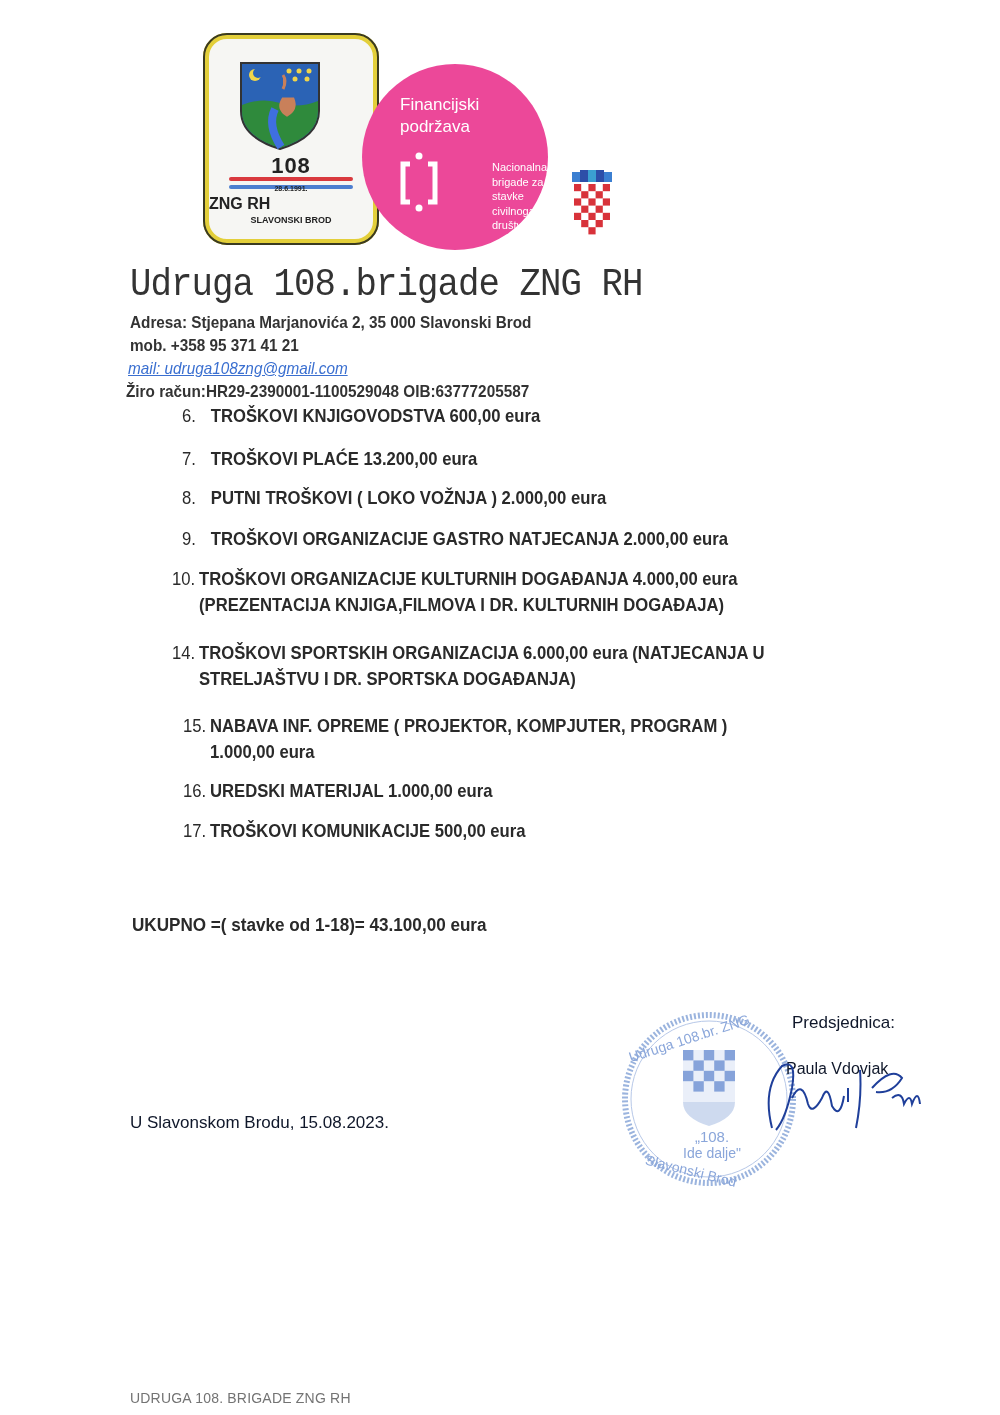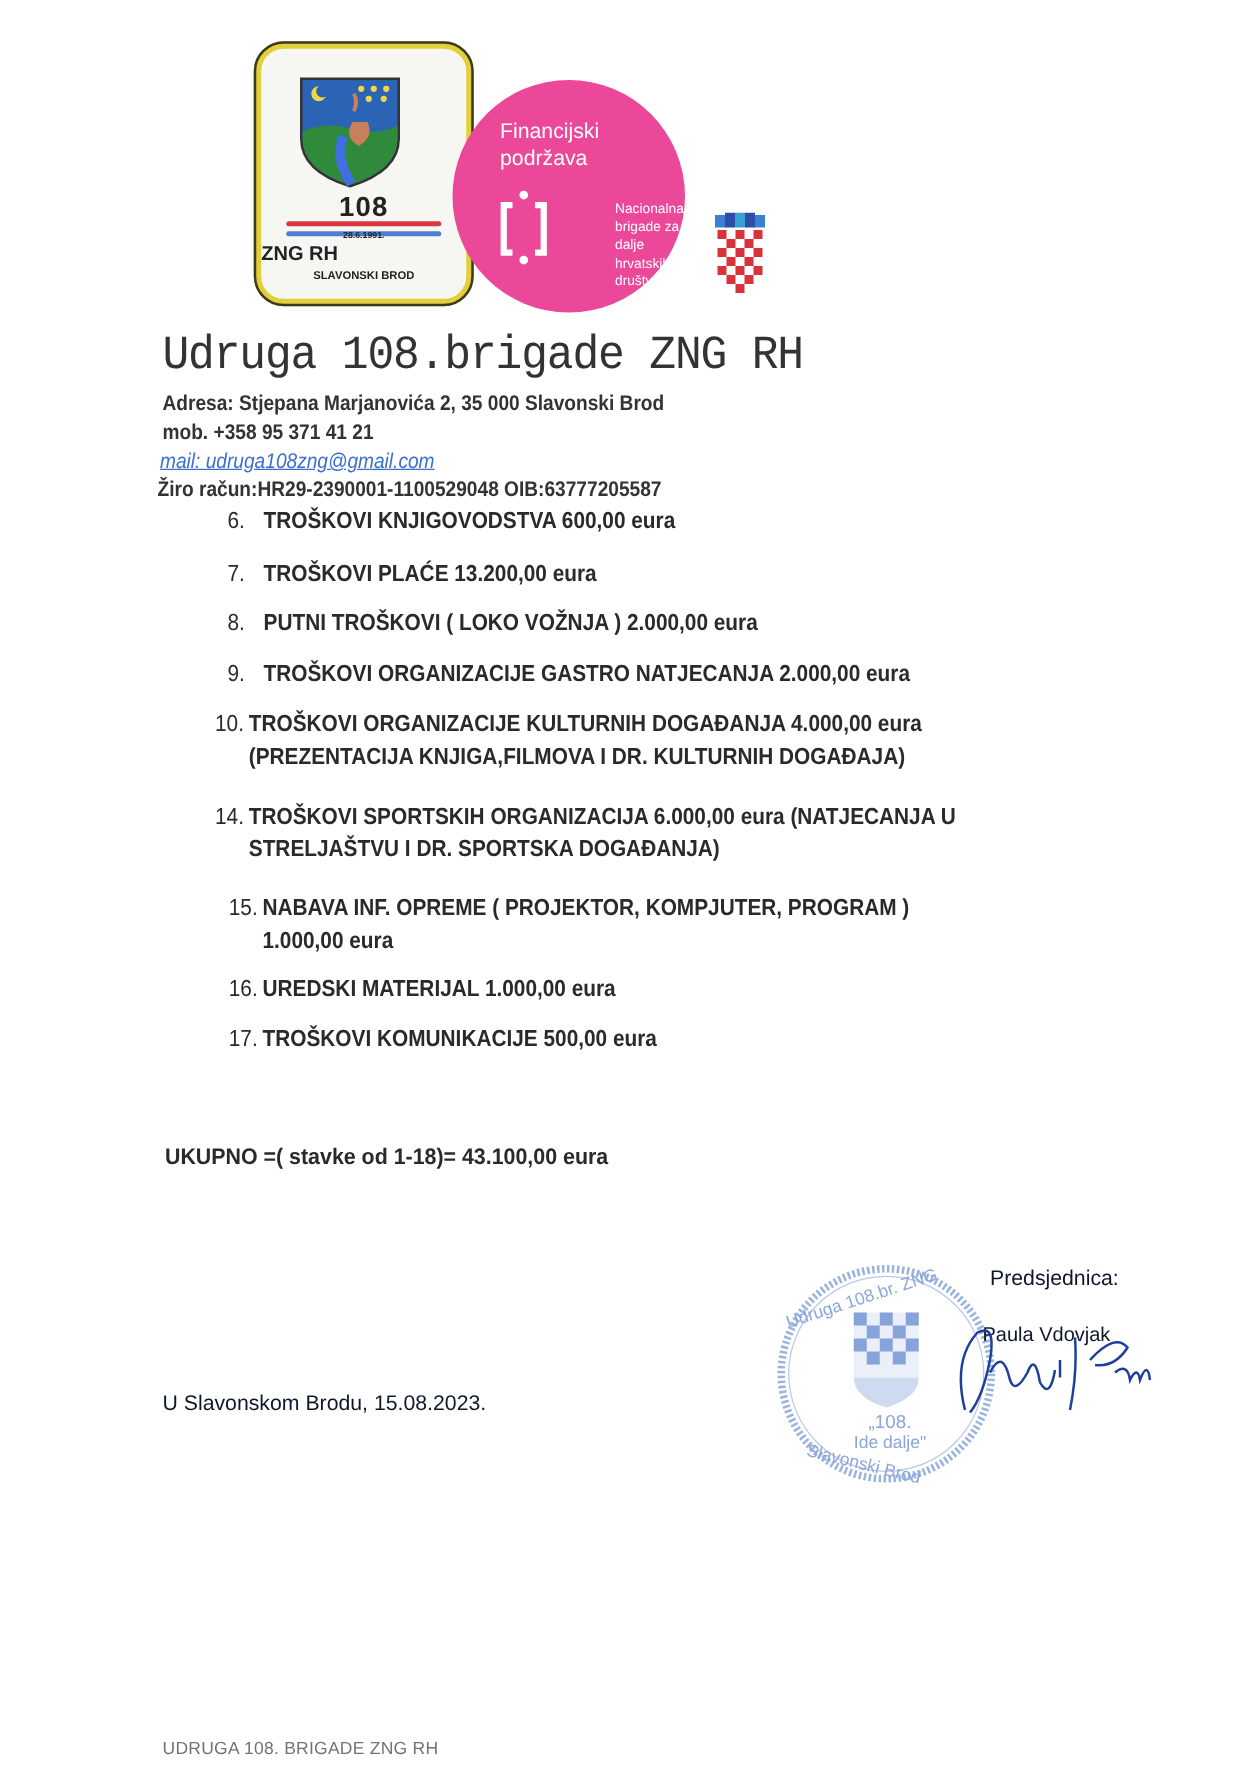--- a/index.html
+++ b/index.html
@@ -79,22 +79,22 @@
   </div>
   <svg class="bracket" viewBox="0 0 38 60">
     <path d="M10 12 H3 V50 H10" stroke="#fff" stroke-width="5" fill="none"></path>
     <path d="M28 12 H35 V50 H28" stroke="#fff" stroke-width="5" fill="none"></path>
     <circle cx="19" cy="4" r="3.5" fill="#fff"></circle>
     <circle cx="19" cy="56" r="3.5" fill="#fff"></circle>
   </svg>
   <div class="t2">
     <div>Nacionalna</div>
     <div>brigade za</div>
-    <div>dalje</div>
-    <div>hrvatskih</div>
+    <div>stavke</div>
+    <div>civilnoga</div>
     <div>društva</div>
   </div>
 </div>
 
 <div class="abs ministry">
   <svg class="coa" viewBox="0 0 44 72">
     <rect x="2" y="2" width="8" height="10" fill="#3b7fd1"></rect>
       <rect x="10" y="0" width="8" height="12" fill="#2d4ea8"></rect>
     <rect x="18" y="0" width="8" height="12" fill="#3b9fd1"></rect>
       <rect x="26" y="0" width="8" height="12" fill="#2d4ea8"></rect>

